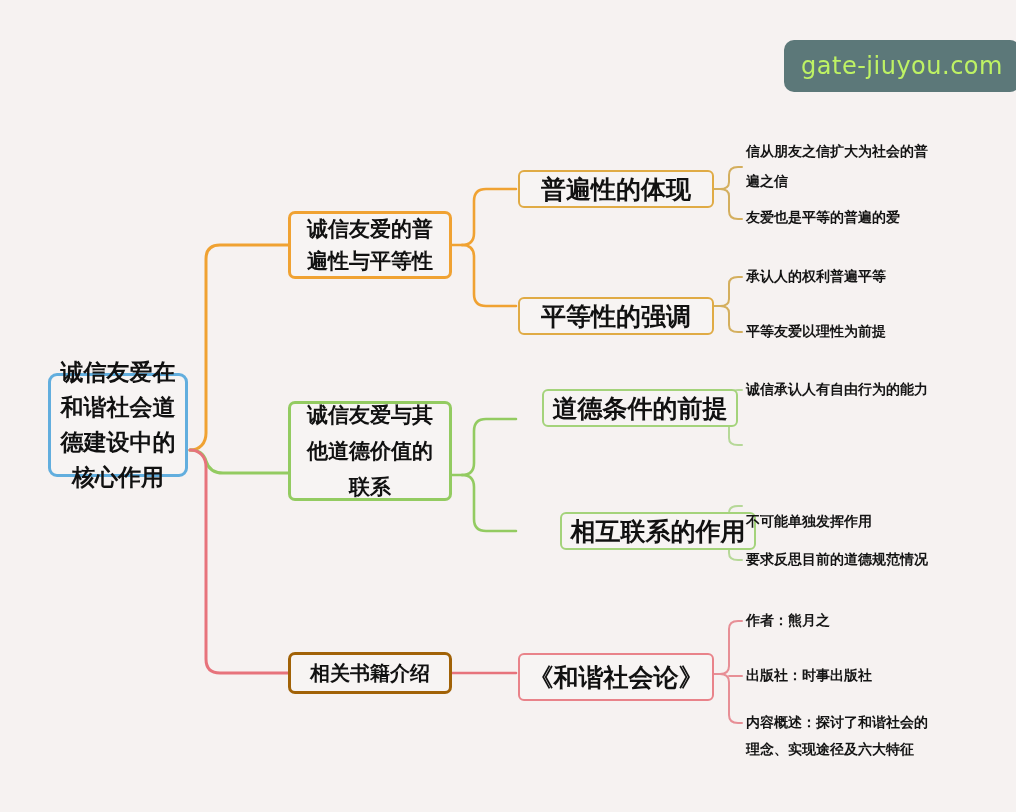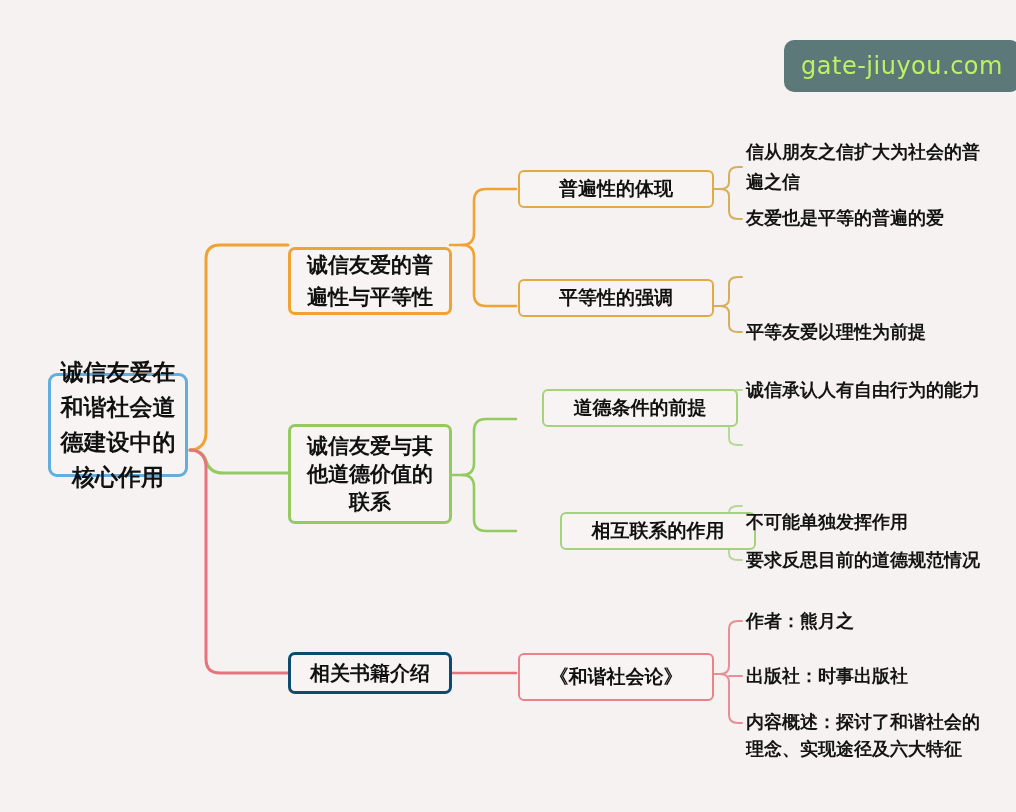--- a/index.html
+++ b/index.html
@@ -17,34 +17,34 @@
     position:absolute;display:flex;align-items:center;justify-content:center;
     text-align:center;font-weight:700;white-space:pre-line;
     background:#f7f4f3;box-sizing:border-box;
   }
   .root{
     left:48px;top:373px;width:140px;height:104px;
     border:3px solid #62aede;border-radius:9px;
     font-size:23px;line-height:35px;
   }
   .branch{left:288px;width:164px;border-radius:7px;}
-  .b1{top:211px;height:68px;border:3px solid #f0a232;font-size:21px;line-height:32px;margin-top:36px;}
-  .b2{top:424px;height:100px;border:3px solid #93cb61;font-size:21px;line-height:28px;}
-  .b3{top:652px;height:42px;border:3px solid #0c4a6e;font-size:20px;}
-  .sub{left:518px;width:196px;height:38px;font-size:19px;border-radius:6px;}
+  .b1{top:211px;height:68px;border:3px solid #f0a232;font-size:21px;line-height:32px;}
+  .b2{top:401px;height:100px;border:3px solid #93cb61;font-size:21px;line-height:36px;}
+  .b3{top:652px;height:42px;border:3px solid #a16207;font-size:20px;}
+  .sub{left:518px;width:196px;height:38px;font-size:25px;border-radius:6px;}
   .s1{border:2.5px solid #e0ab45;}
   .s2{border:2.5px solid #a4d37b;}
   .s3{border:2.5px solid #e9838a;height:48px;}
-  .s1a{top:170px;} .s1b{top:279px;}
+  .s1a{top:170px;} .s1b{top:297px;}
   .s2a{top:389px;margin-left:24px;} .s2b{top:512px;margin-left:42px;}
   .s3a{top:653px;}
 
   .leaf{
     position:absolute;left:746px;width:256px;
-    font-size:18px;line-height:30px;font-weight:700;
+    font-size:14px;line-height:30px;font-weight:700;
     white-space:pre-line;color:#141414;
   }
   .leaf.tight{line-height:27px;}
 
   .watermark{
     position:absolute;left:784px;top:40px;width:236px;height:52px;
     background:#5c7879;border-radius:10px;
     display:flex;align-items:center;justify-content:center;
     font-family:"DejaVu Sans","Liberation Sans",sans-serif;
     font-size:24px;font-weight:400;color:#bef264;letter-spacing:.5px;
@@ -109,20 +109,21 @@
 
   <div class="node sub s1 s1a">普遍性的体现</div>
   <div class="node sub s1 s1b">平等性的强调</div>
   <div class="node sub s2 s2a">道德条件的前提</div>
   <div class="node sub s2 s2b">相互联系的作用</div>
   <div class="node sub s3 s3a">《和谐社会论》</div>
 
   <div class="leaf" style="top:137px">信从朋友之信扩大为社会的普
 遍之信</div>
   <div class="leaf" style="top:203px">友爱也是平等的普遍的爱</div>
+  <div class="leaf" style="top:262px">承认人的权利普遍平等</div>
   <div class="leaf" style="top:317px">平等友爱以理性为前提</div>
   <div class="leaf" style="top:375px">诚信承认人有自由行为的能力</div>
   <div class="leaf" style="top:507px">不可能单独发挥作用</div>
   <div class="leaf" style="top:545px">要求反思目前的道德规范情况</div>
   <div class="leaf" style="top:606px">作者：熊月之</div>
   <div class="leaf" style="top:661px">出版社：时事出版社</div>
   <div class="leaf tight" style="top:709px">内容概述：探讨了和谐社会的
 理念、实现途径及六大特征</div>
 
 </div>

